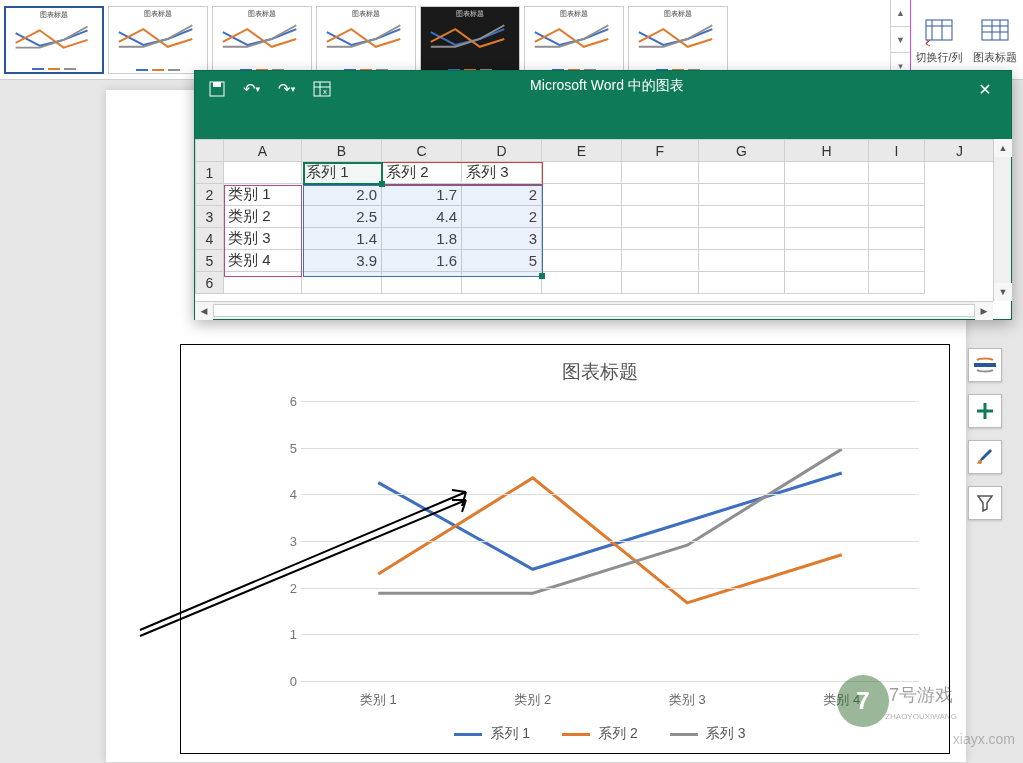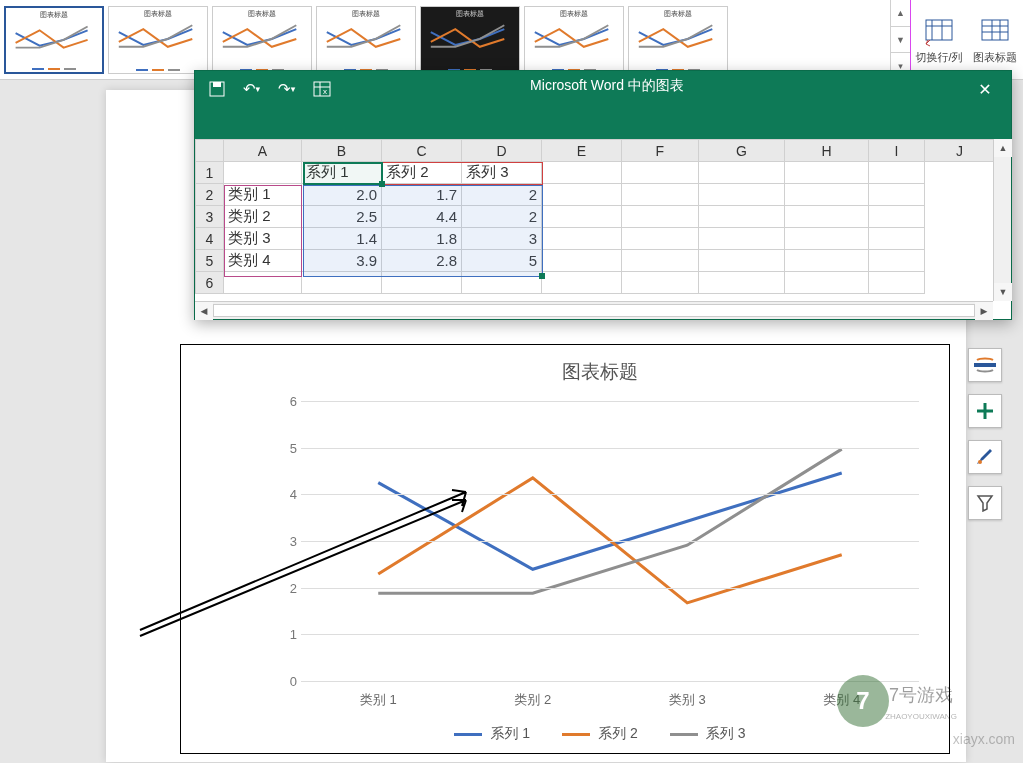--- a/index.html
+++ b/index.html
@@ -558,21 +558,21 @@
             <td></td>
             <td></td>
             <td></td>
             <td></td>
             <td></td>
           </tr>
           <tr>
             <td class="rowhdr">5</td>
             <td class="col-a">类别 4</td>
             <td class="col-bcd num">3.9</td>
-            <td class="col-bcd num">2.8</td>
+            <td class="col-bcd num">1.6</td>
             <td class="col-bcd num">5</td>
             <td></td>
             <td></td>
             <td></td>
             <td></td>
             <td></td>
           </tr>
           <tr>
           <td class="rowhdr">6</td>
           <td></td>

